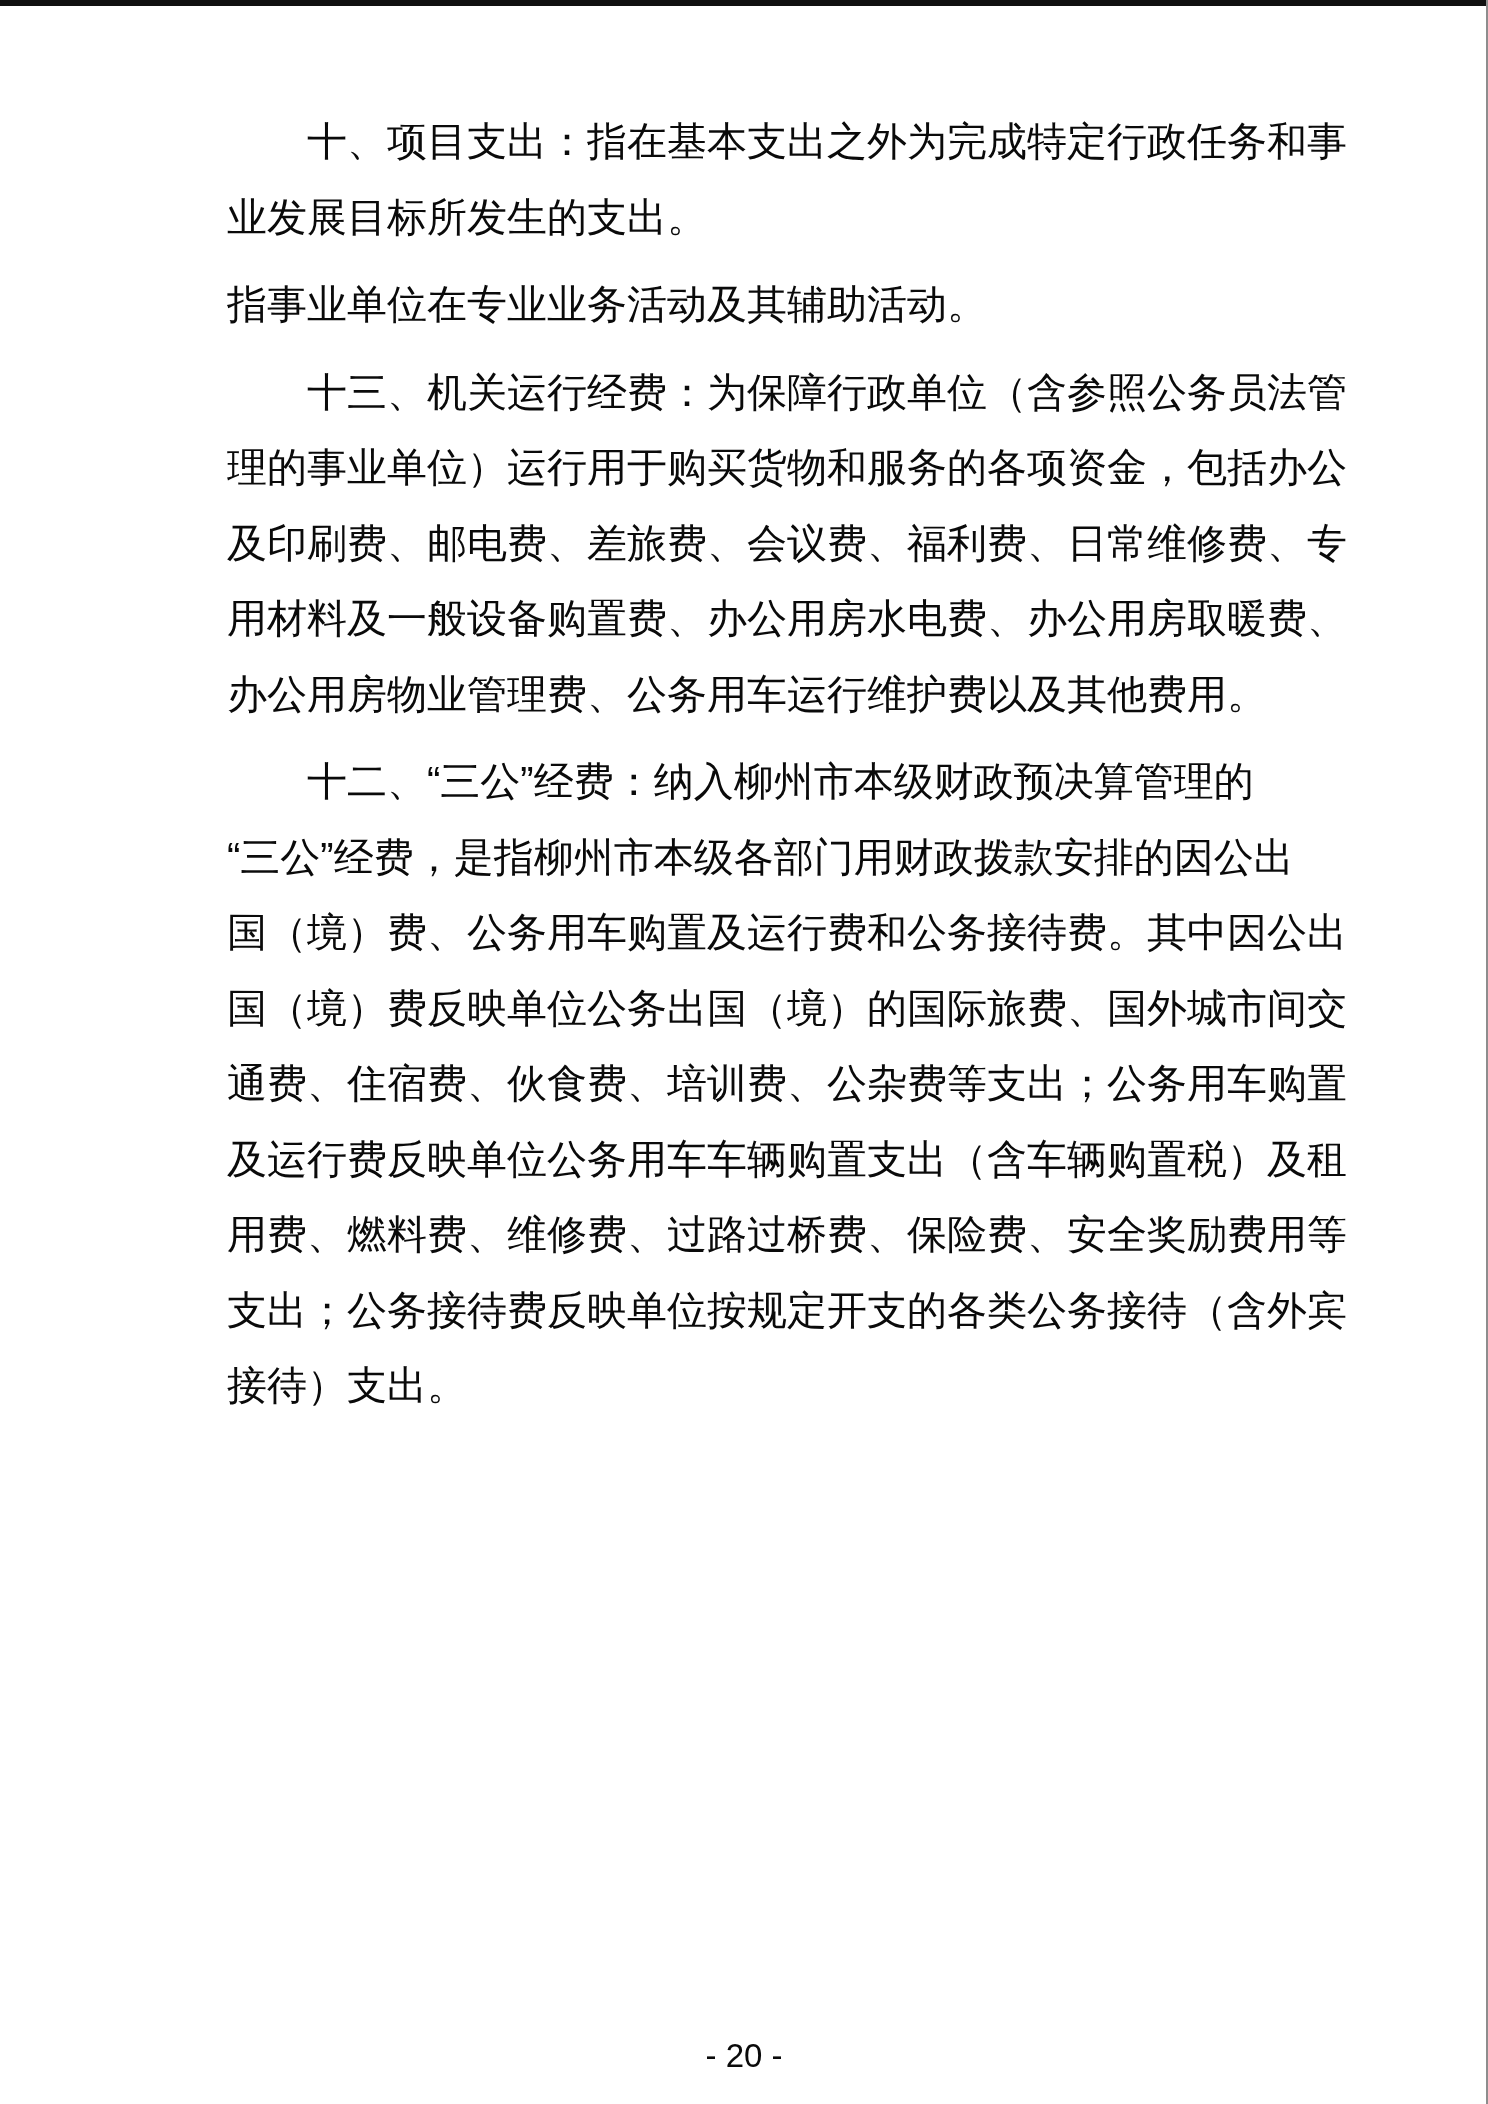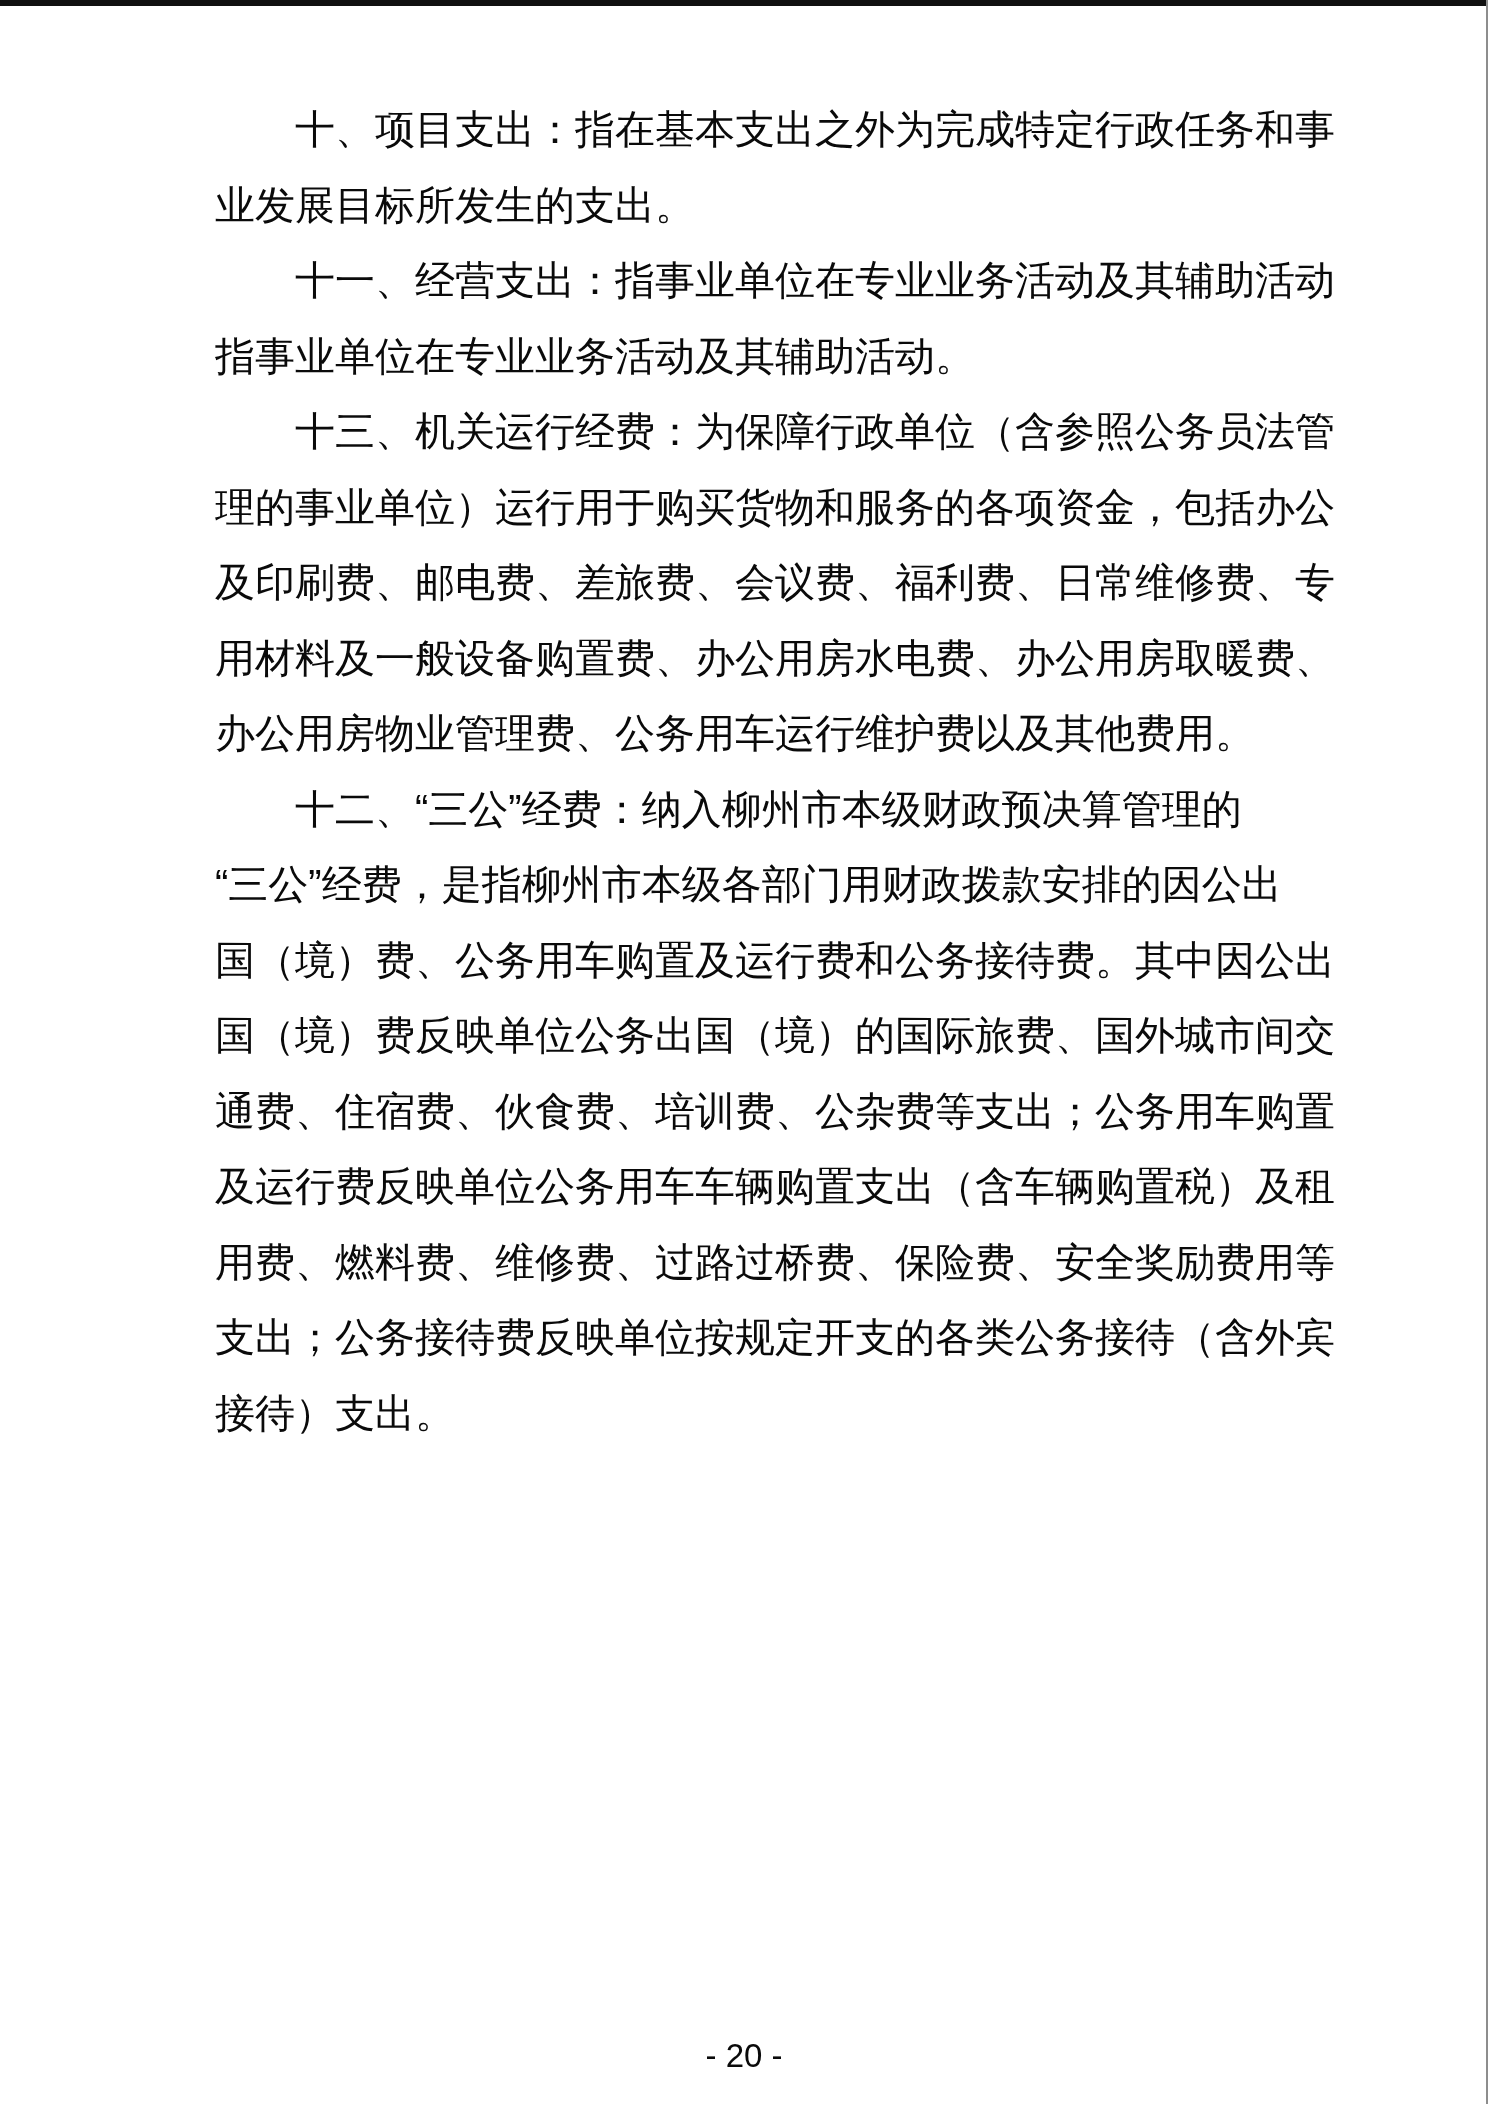--- a/index.html
+++ b/index.html
@@ -20,21 +20,21 @@
     position: absolute;
     top: 0; right: 0;
     width: 2px; height: 100%;
   }
   .doc-body {
     position: absolute;
     left: 215px;
     top: 92px;
     width: 1122px;
   }
-  .paragraph { margin: 0; padding: 0; }
+  .paragraph { margin: 12px; padding: 0; }
   .line {
     font-size: 40px;
     line-height: 75.5px;
     height: 75.5px;
     white-space: nowrap;
     text-align: left;
     letter-spacing: 0;
   }
   .line.indent { padding-left: 80px; }
   .footer {
@@ -52,21 +52,20 @@
 
 <div class="scan-edge-top" style="background: rgb(16, 16, 16);"></div>
 <div class="scan-edge-right" style="background: rgb(141, 141, 141);"></div>
 
 <div class="doc-body">
     <div class="paragraph">
       <div class="line indent">十、项目支出：指在基本支出之外为完成特定行政任务和事</div>
       <div class="line">业发展目标所发生的支出。</div>
     </div>
     <div class="paragraph">
-      <div class="line indent">十一、经营支出：指事业单位在专业业务活动及其辅助活动</div>
       <div class="line">指事业单位在专业业务活动及其辅助活动。</div>
     </div>
     <div class="paragraph">
       <div class="line indent">十三、机关运行经费：为保障行政单位（含参照公务员法管</div>
       <div class="line">理的事业单位）运行用于购买货物和服务的各项资金，包括办公</div>
       <div class="line">及印刷费、邮电费、差旅费、会议费、福利费、日常维修费、专</div>
       <div class="line">用材料及一般设备购置费、办公用房水电费、办公用房取暖费、</div>
       <div class="line">办公用房物业管理费、公务用车运行维护费以及其他费用。</div>
     </div>
     <div class="paragraph">

